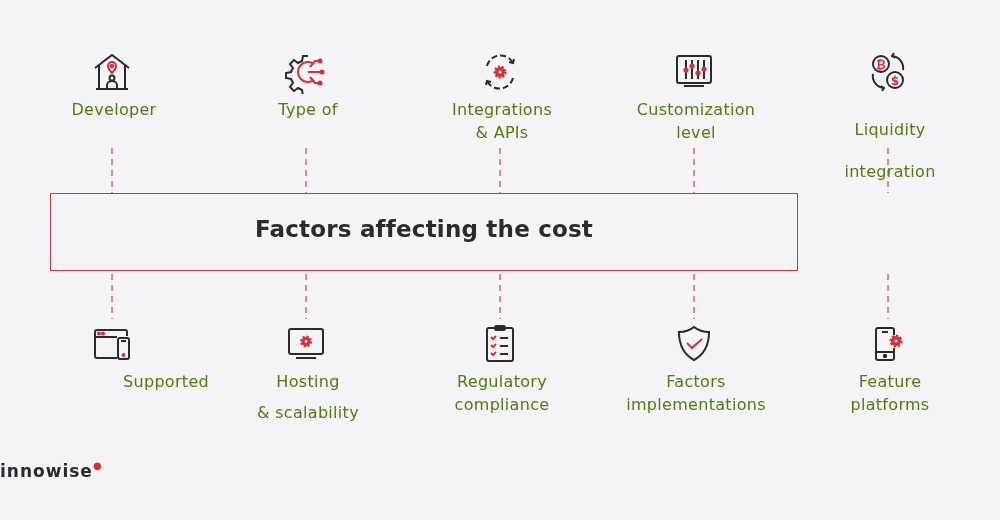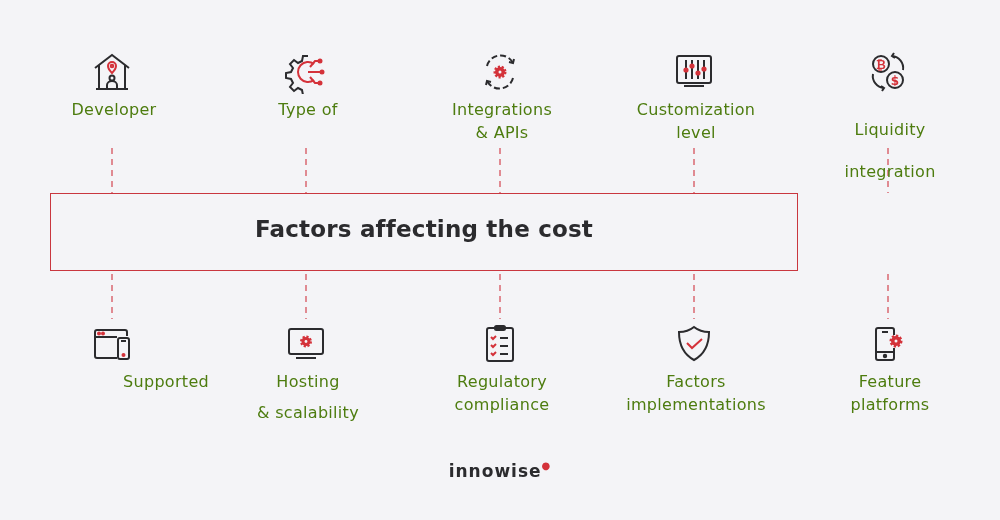--- a/index.html
+++ b/index.html
@@ -6,21 +6,21 @@
   body { width:1000px; height:520px; background:#f4f4f7; position:relative; overflow:hidden;
          font-family:"DejaVu Sans","Liberation Sans",sans-serif; color:#333336; }
   .col { position:absolute; width:194px; text-align:center; }
   .icon { position:absolute; left:50%; transform:translateX(-50%); width:44px; height:44px; }
   .icon svg { width:44px; height:44px; display:block; }
   .label { position:absolute; left:4px; right:0; font-size:16px; line-height:23px; letter-spacing:0.3px; color:#4d7c0f; }
   .dash { position:absolute; width:2px; background-image:linear-gradient(#e08a92 55%, transparent 55%);
           background-size:2px 11px; }
   .box { position:absolute; left:50px; top:193px; width:748px; height:78px; border:1.5px solid #c9373f; box-sizing:border-box; }
   .box-title { position:absolute; left:0; right:0; top:22px; text-align:center; font-size:23px; font-weight:bold; color:#2b2b2e; letter-spacing:0.2px; }
-  .logo { position:absolute; left:0; right:0; top:461px; text-align:center; font-size:17px; font-weight:bold; color:#2b2b2e; letter-spacing:1px; }
+  .logo { position:absolute; left:0; right:0; top:461px; font-size:17px; font-weight:bold; color:#2b2b2e; letter-spacing:1px; }
   .logo-dot { color:#d4323a; font-size:10px; vertical-align:top; position:relative; top:-1px; }
 </style>
 </head>
 <body>
 
 <div class="dash" style="left:111px;top:148px;height:45px;"></div>
 <div class="dash" style="left:305px;top:148px;height:45px;"></div>
 <div class="dash" style="left:499px;top:148px;height:45px;"></div>
 <div class="dash" style="left:693px;top:148px;height:45px;"></div>
 <div class="dash" style="left:887px;top:148px;height:45px;"></div>

